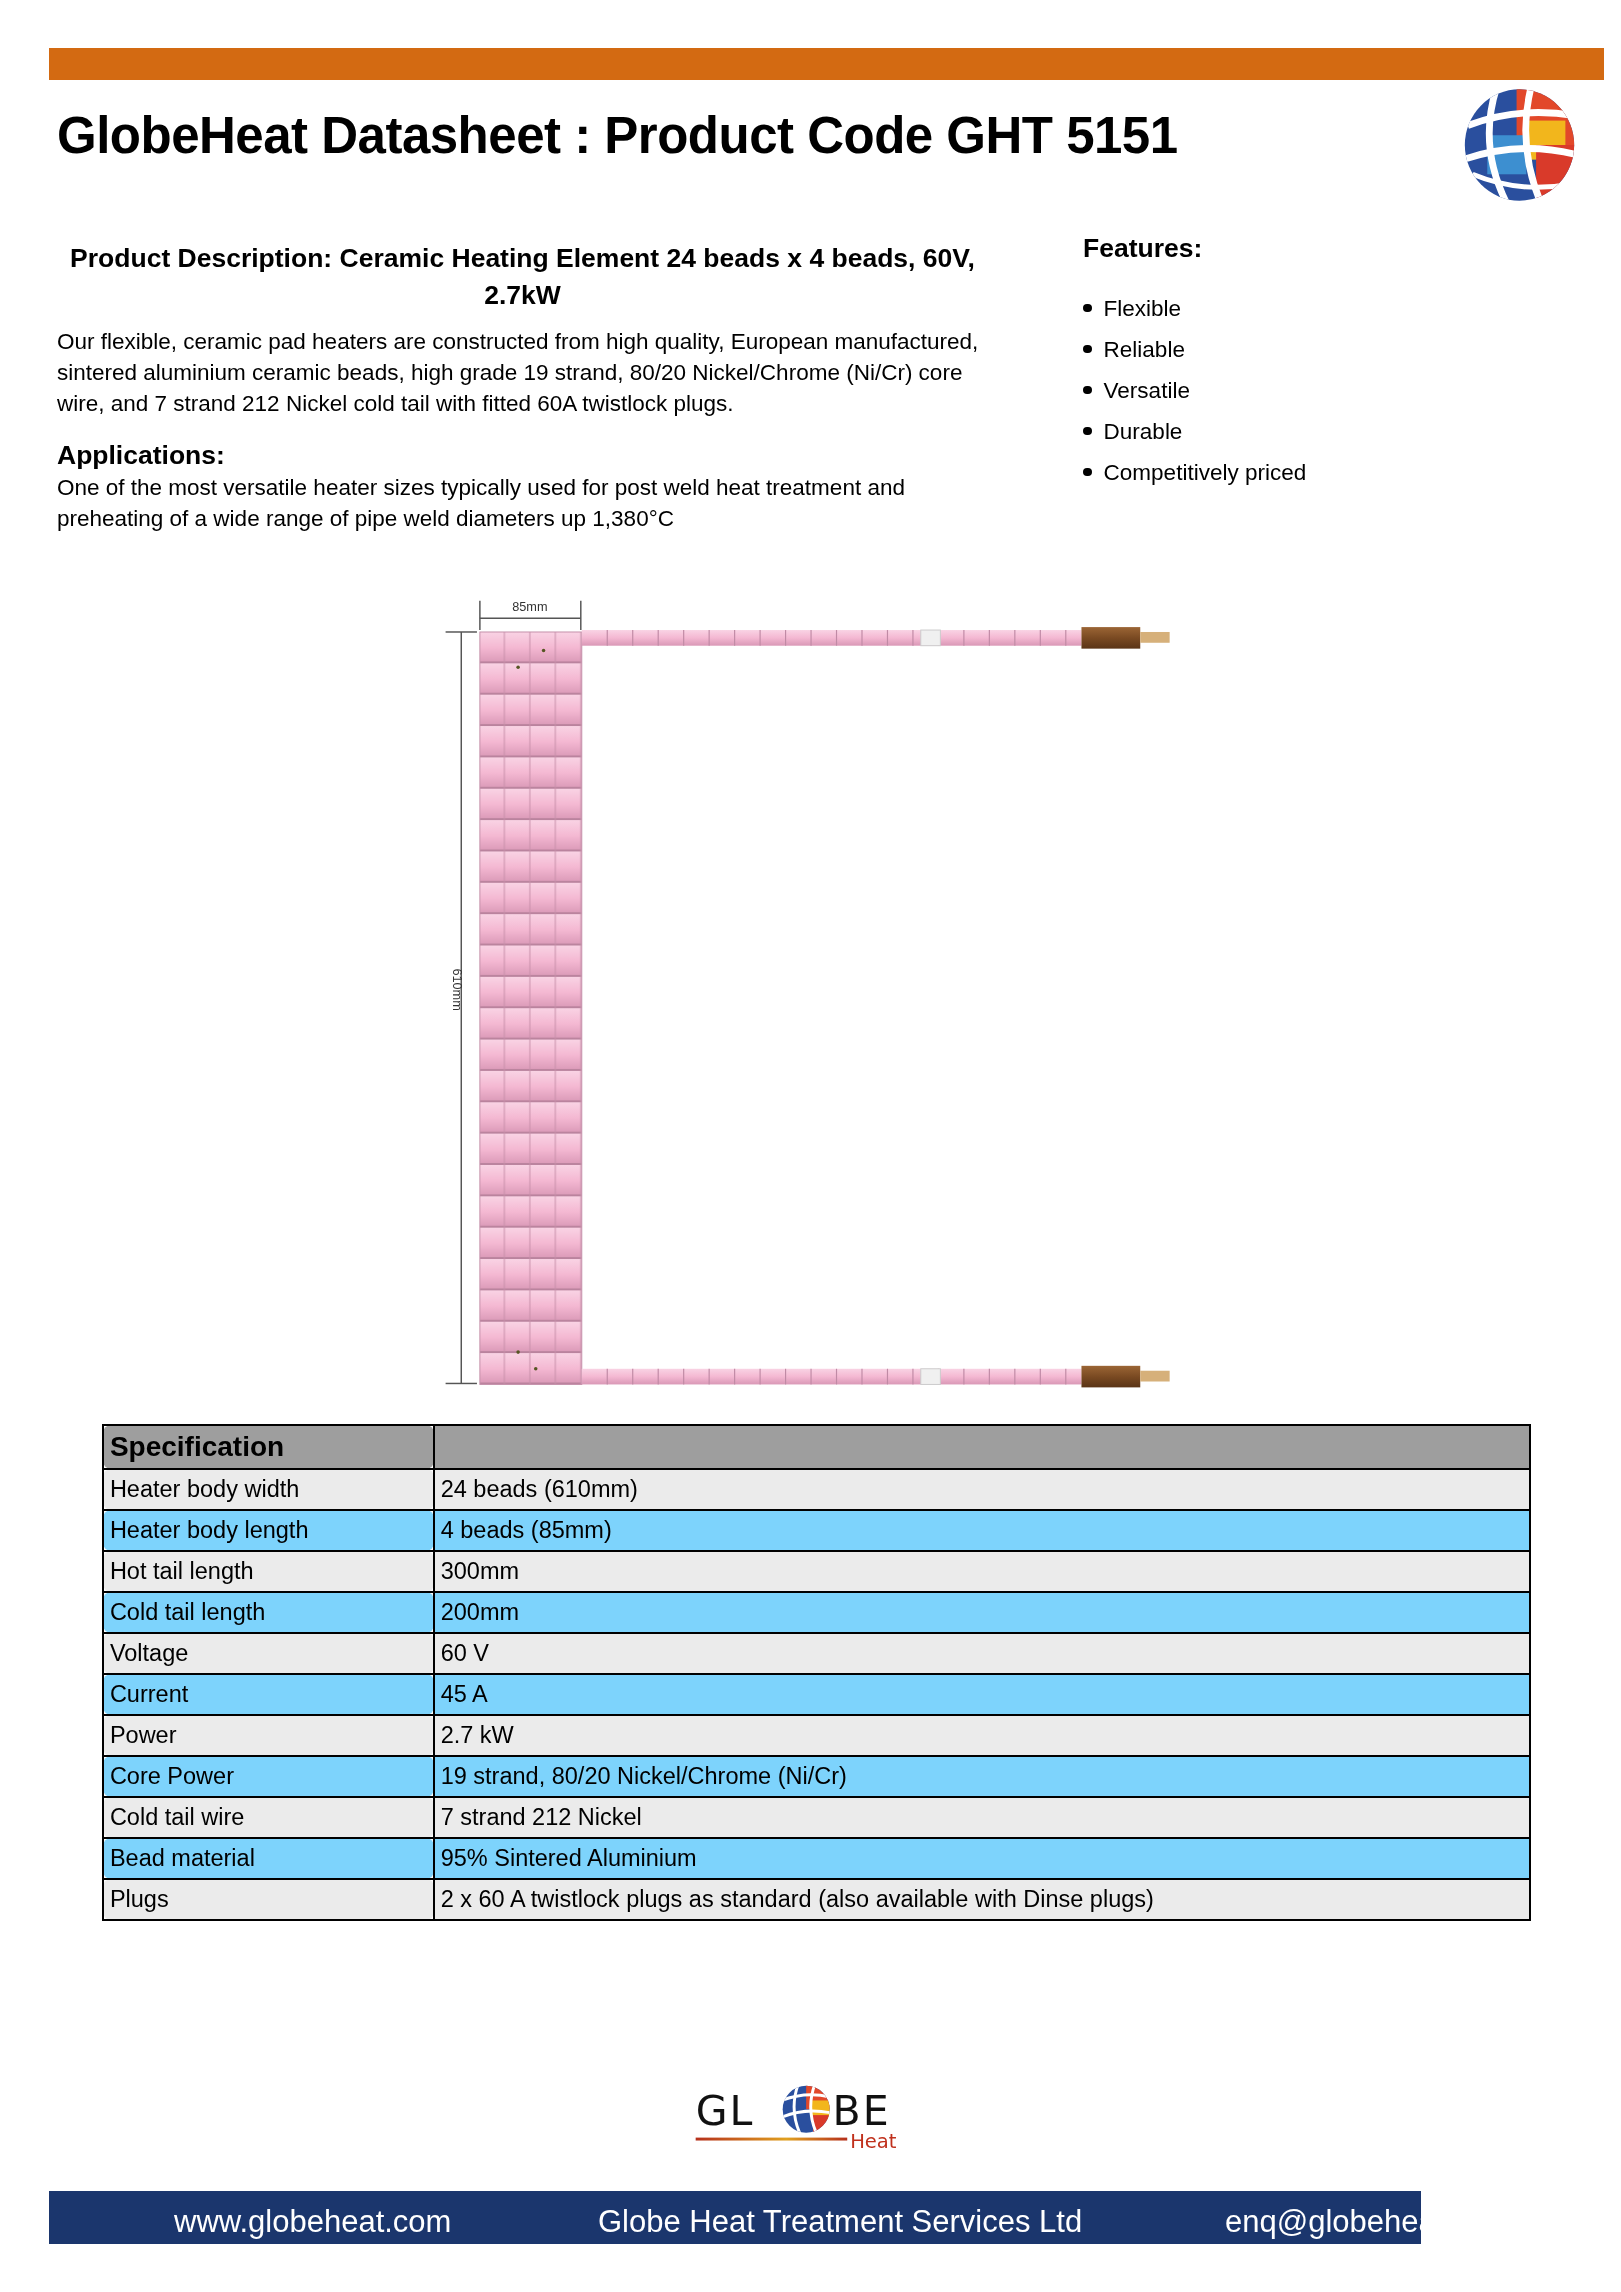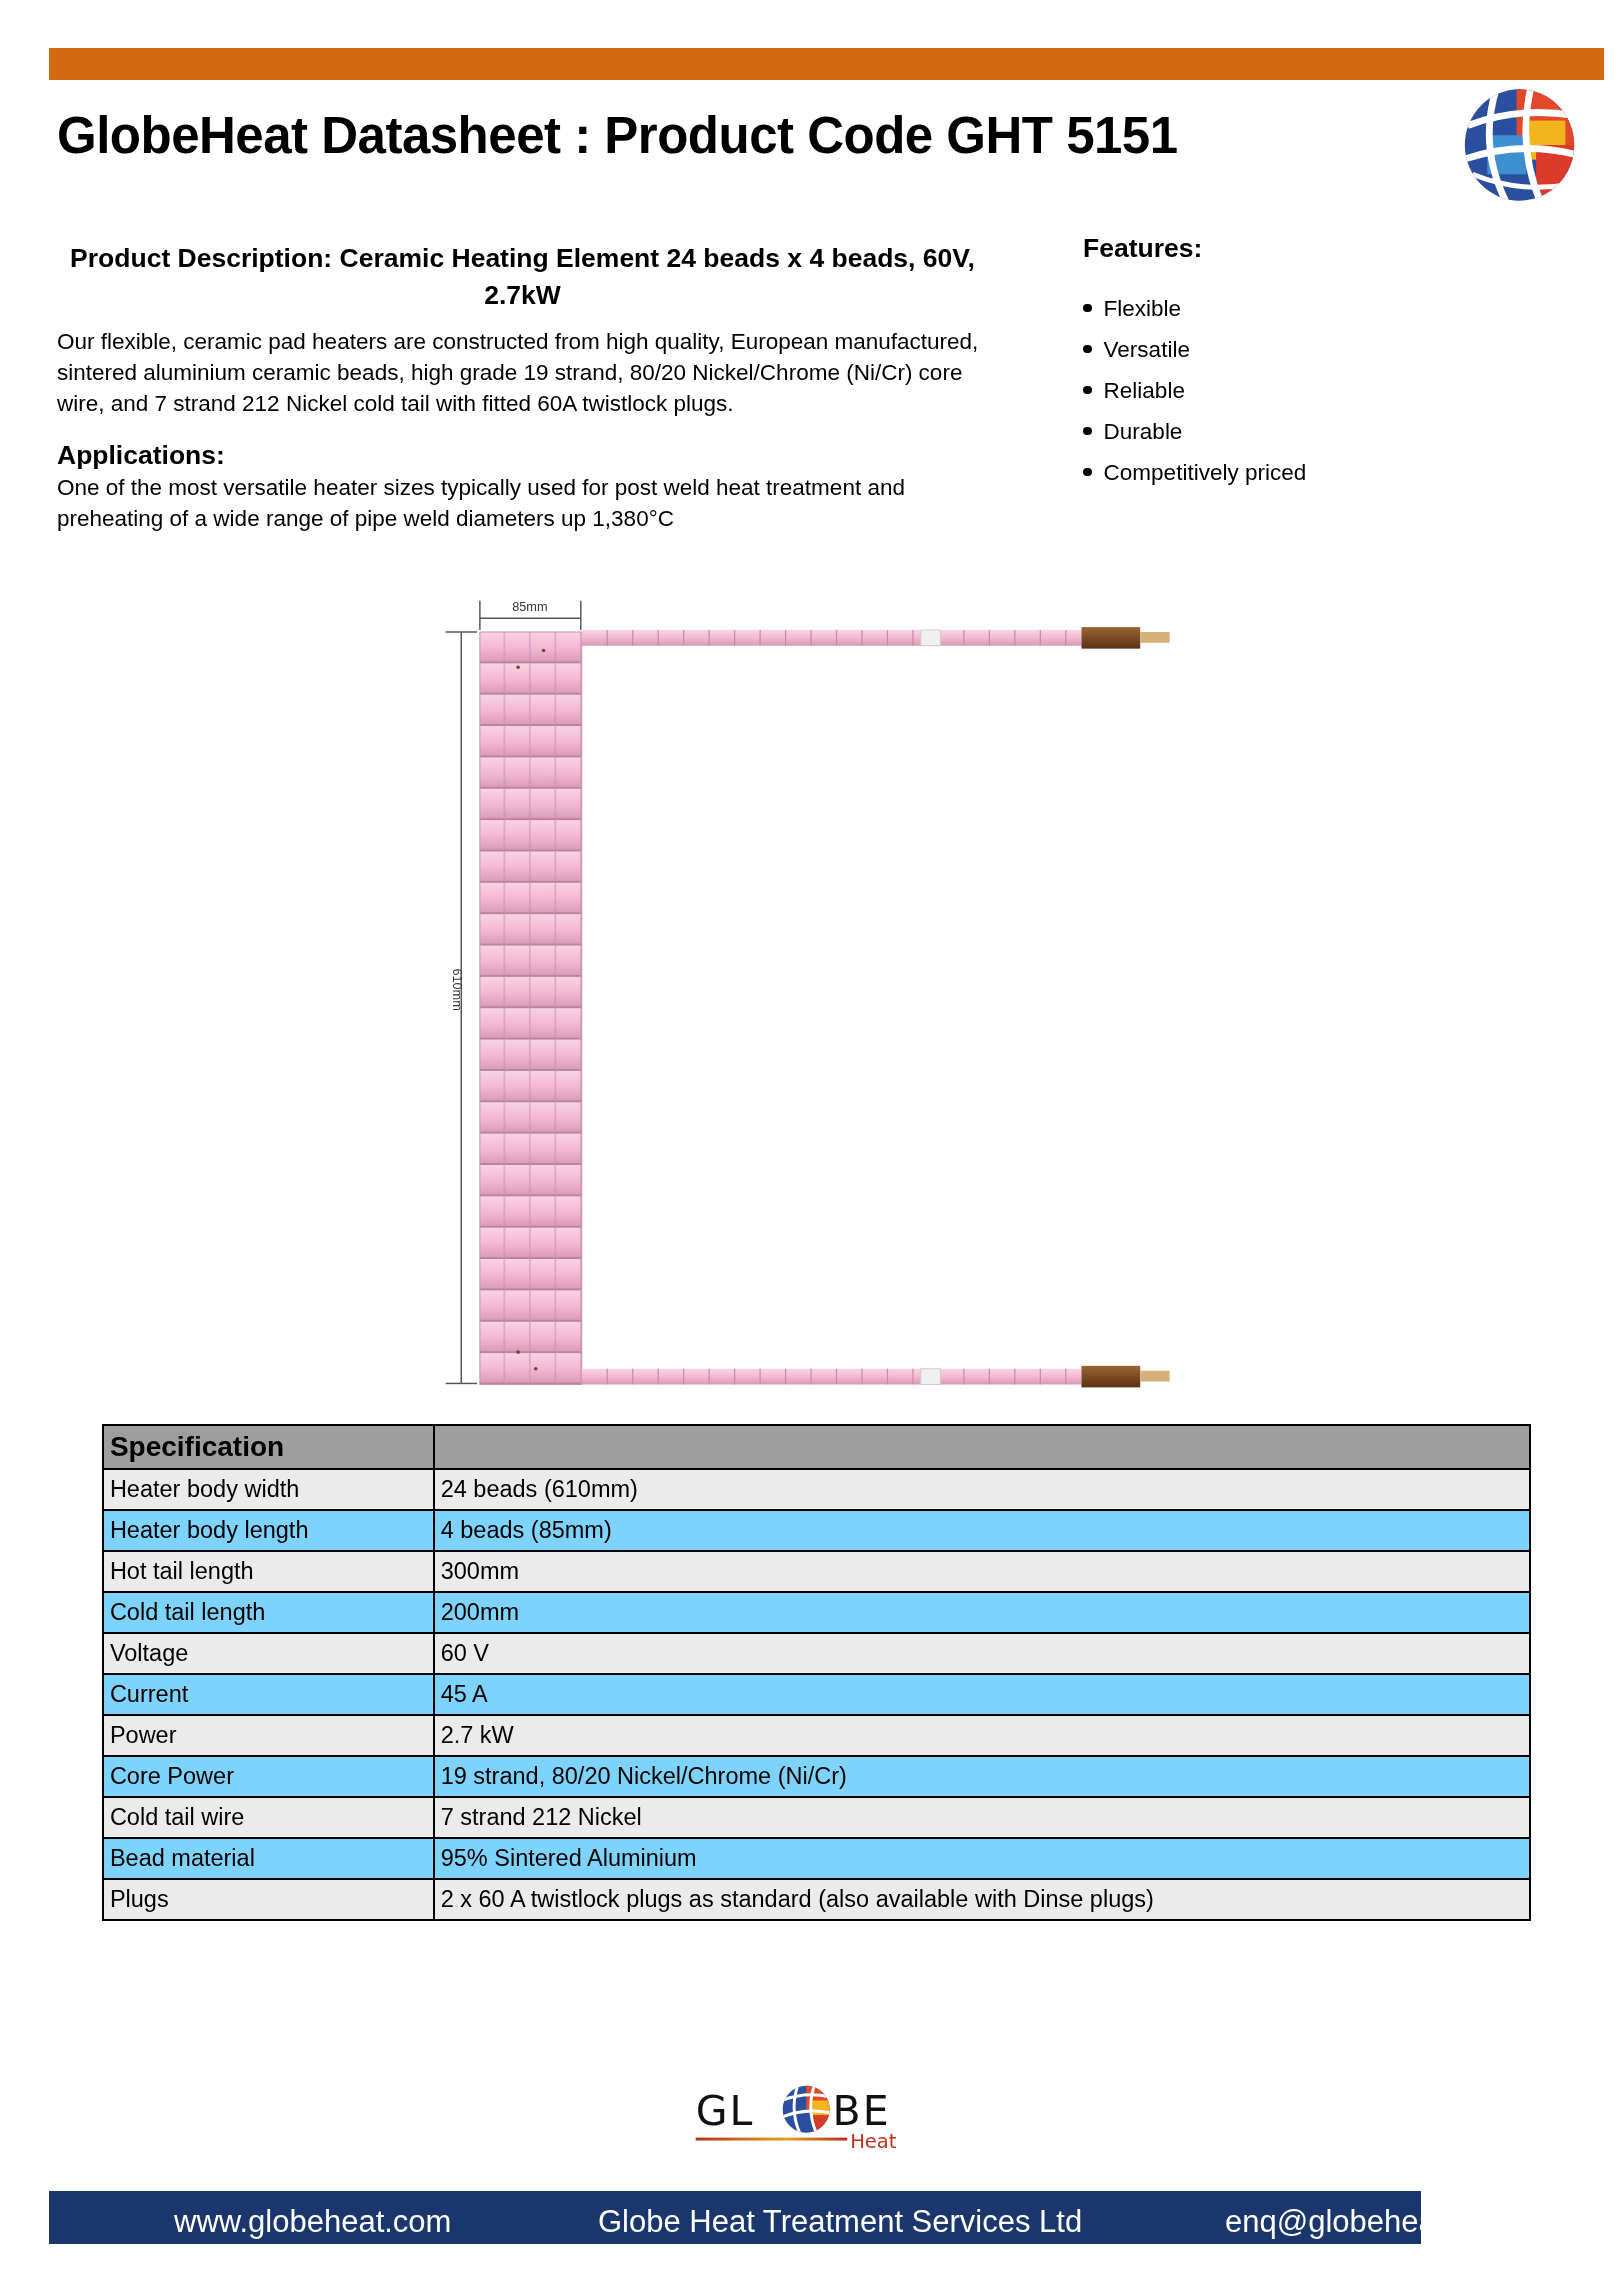--- a/index.html
+++ b/index.html
@@ -13,21 +13,21 @@
   .desc-body { font-size: 22.5px; line-height: 31px; margin: 0; }
   .app-heading { font-size: 26.5px; font-weight: bold; margin: 19.6px 0 0 0; line-height: 33px; }
   .features { position: absolute; left: 1083px; top: 231px; width: 392px; }
   .features h3 { font-size: 26.5px; font-weight: bold; margin: 0 0 21.6px 0; line-height: 35px; }
   .features ul { list-style: none; margin: 0; padding: 0; }
   .features li { font-size: 22.5px; line-height: 41px; display: flex; align-items: center; }
   .features li .dot { width: 8.8px; height: 8.8px; background: #000; border-radius: 50%; margin-right: 11.8px; display: inline-block; }
   .drawing { position: absolute; left: 421px; top: 583px; width: 833px; height: 823px; }
   .spec-table { position: absolute; left: 102px; top: 1424px; width: 1429px; border-collapse: collapse; }
   .spec-table td { border: 2.9px solid #000; font-size: 23.5px; height: 39px; padding: 0 5.9px; }
-  .spec-table td:first-child { width: 317px; }
+  .spec-table td:first-child { width: 317px; border-radius: 8px; }
   .spec-table tr.hdr td { background: #9e9e9e; font-weight: bold; font-size: 28px; height: 42px; }
   .spec-table tr.odd td { background: #ebebeb; }
   .spec-table tr.even td { background: #7dd3fc; }
   .logo-bottom { position: absolute; left: 676px; top: 2076px; width: 274px; height: 88px; }
   .footer { position: absolute; left: 49px; top: 2191px; width: 1372px; height: 53px; background: #1b366d; color: #fff;
             font-weight: normal; font-size: 31px; }
   .footer span { position: absolute; top: 12.7px; }
 </style>
 </head>
 <body>
@@ -64,25 +64,25 @@
 
 <div class="features">
   <h3>Features:</h3>
   <ul>
     <li>
         <span class="dot"></span>
         <span>Flexible</span>
       </li>
     <li>
         <span class="dot"></span>
+        <span>Reliable</span>
+      </li>
+    <li>
+        <span class="dot"></span>
         <span>Versatile</span>
-      </li>
-    <li>
-        <span class="dot"></span>
-        <span>Reliable</span>
       </li>
     <li>
         <span class="dot"></span>
         <span>Durable</span>
       </li>
     <li>
         <span class="dot"></span>
         <span>Competitively priced</span>
       </li>
   </ul>

